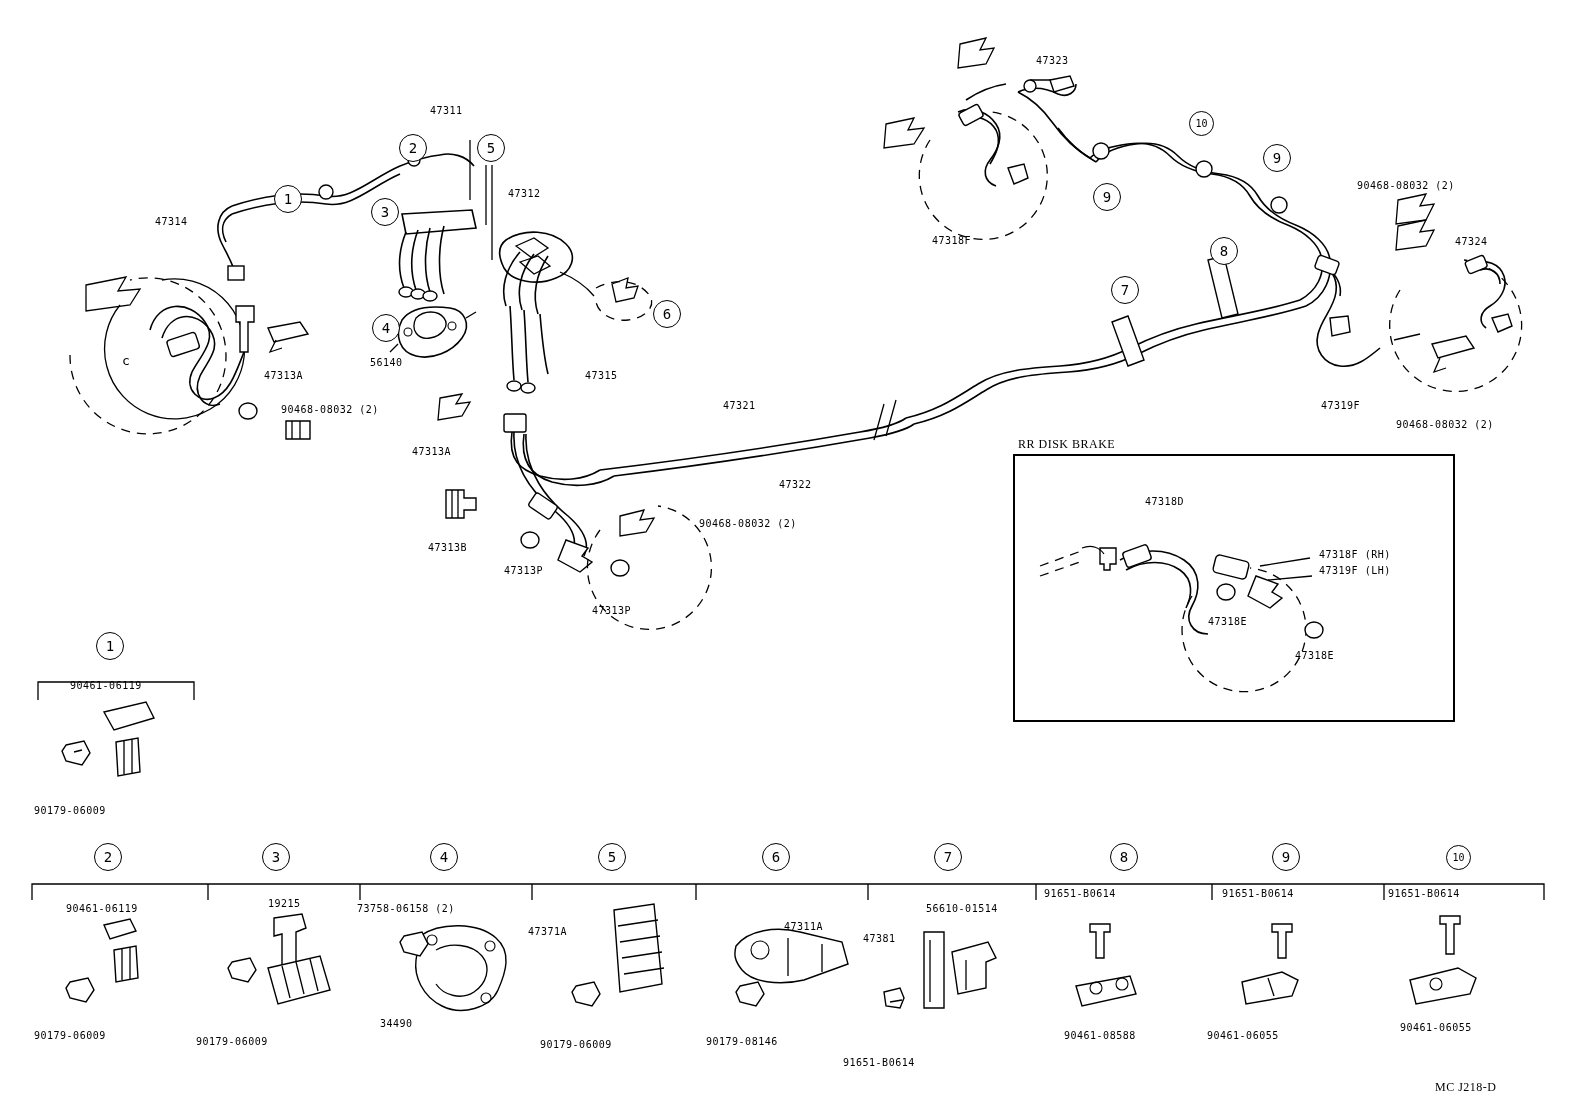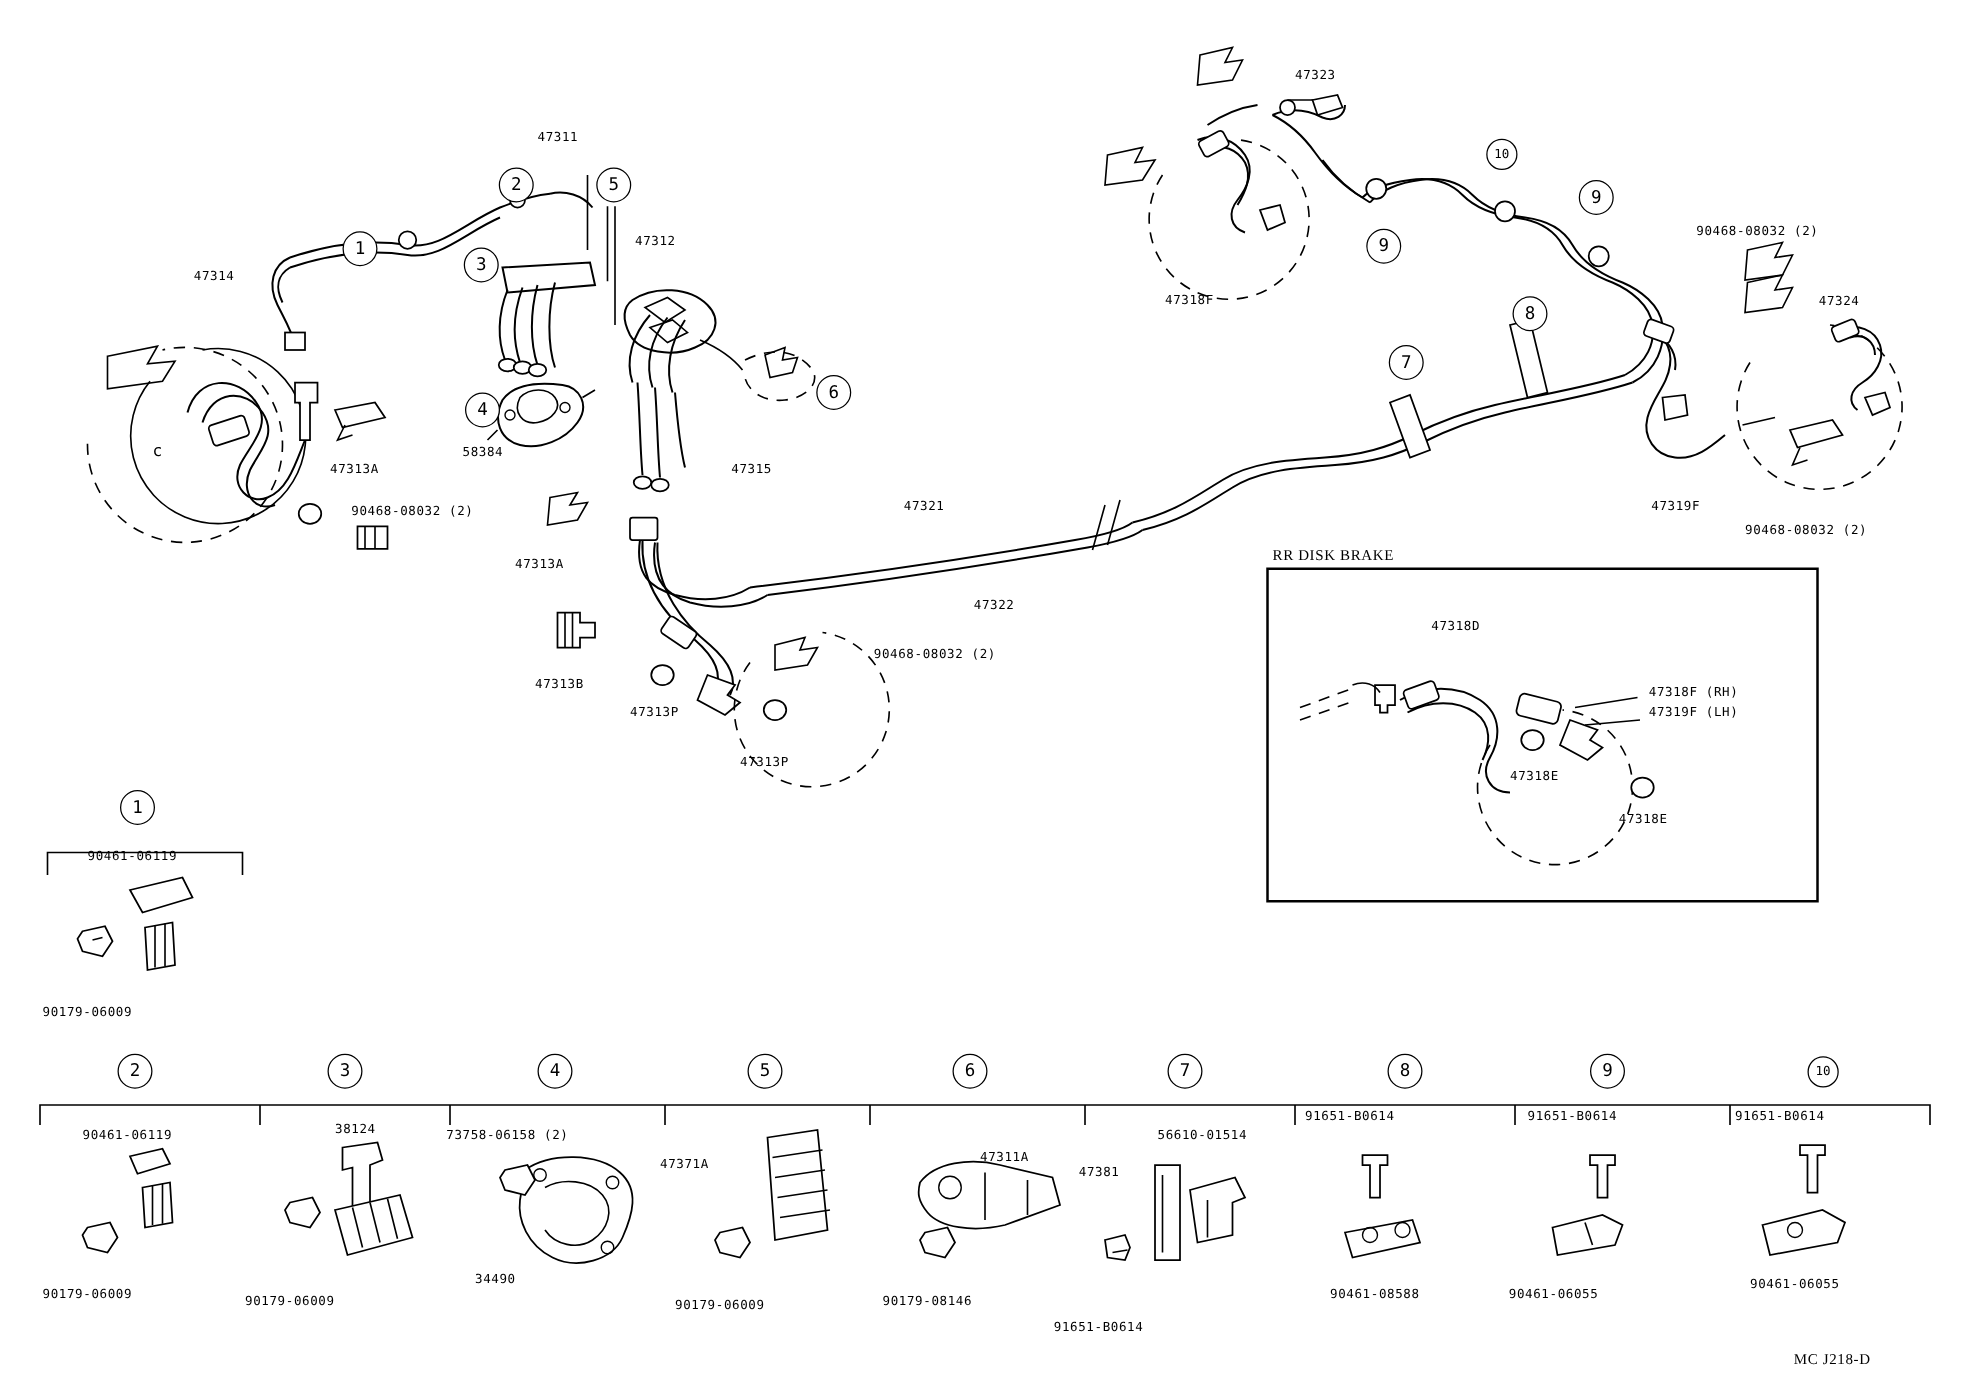--- a/index.html
+++ b/index.html
@@ -251,21 +251,21 @@
   <div class="callout" style="left:1263px;top:144px">
       <span>9</span>
     </div>
   <div class="callout sm" style="left:1189px;top:111px">
       <span>10</span>
     </div>
 
   <div class="lbl" style="left:155px;top:216px">47314</div>
   <div class="lbl" style="left:430px;top:105px">47311</div>
   <div class="lbl" style="left:508px;top:188px">47312</div>
-  <div class="lbl" style="left:370px;top:357px">58384</div>
+  <div class="lbl" style="left:370px;top:357px">56140</div>
   <div class="lbl" style="left:264px;top:370px">47313A</div>
   <div class="lbl" style="left:412px;top:446px">47313A</div>
   <div class="lbl" style="left:585px;top:370px">47315</div>
   <div class="lbl" style="left:428px;top:542px">47313B</div>
   <div class="lbl" style="left:504px;top:565px">47313P</div>
   <div class="lbl" style="left:592px;top:605px">47313P</div>
   <div class="lbl" style="left:723px;top:400px">47321</div>
   <div class="lbl" style="left:779px;top:479px">47322</div>
   <div class="lbl" style="left:932px;top:235px">47318F</div>
   <div class="lbl" style="left:1036px;top:55px">47323</div>
@@ -313,21 +313,21 @@
   <div class="callout" style="left:1272px;top:843px">
       <span>9</span>
     </div>
   <div class="callout sm" style="left:1446px;top:845px">
       <span>10</span>
     </div>
 
   <div class="lbl" style="left:66px;top:903px">90461-06119</div>
   <div class="lbl" style="left:34px;top:1030px">90179-06009</div>
 
-  <div class="lbl" style="left:268px;top:898px">38124</div>
+  <div class="lbl" style="left:268px;top:898px">19215</div>
   <div class="lbl" style="left:196px;top:1036px">90179-06009</div>
 
   <div class="lbl" style="left:357px;top:903px">73758-06158 (2)</div>
   <div class="lbl" style="left:380px;top:1018px">34490</div>
 
   <div class="lbl" style="left:528px;top:926px">47371A</div>
   <div class="lbl" style="left:540px;top:1039px">90179-06009</div>
 
   <div class="lbl" style="left:784px;top:921px">47311A</div>
   <div class="lbl" style="left:706px;top:1036px">90179-08146</div>

